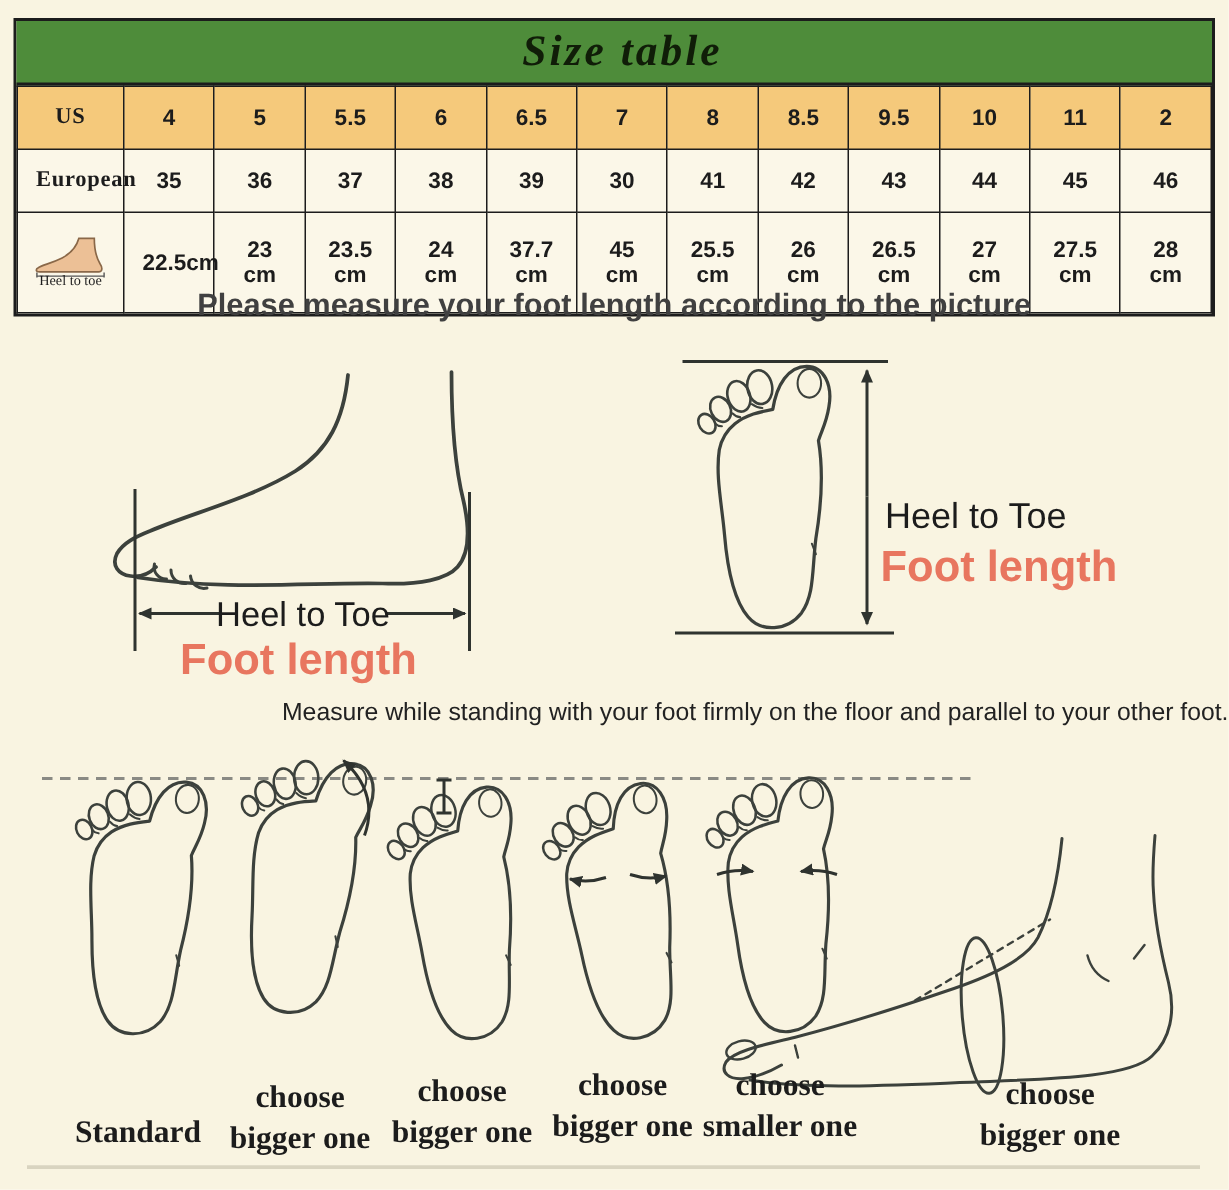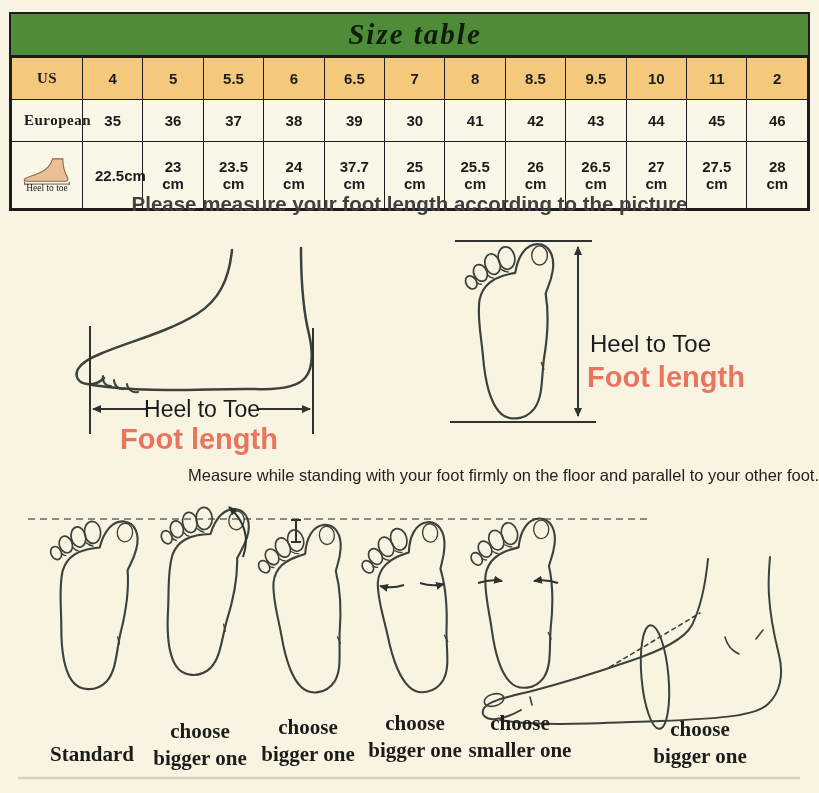--- a/index.html
+++ b/index.html
@@ -106,21 +106,21 @@
               <path d="M6,29 H54 M6,26.5 V31.5 M54,26.5 V31.5" stroke="#555" stroke-width="1" fill="none"></path>
             </svg>
             <span class="lbl">Heel to toe</span>
           </div>
         </th>
         <td class="num">22.5cm</td>
         <td class="num">23 cm</td>
         <td class="num">23.5 cm</td>
         <td class="num">24 cm</td>
         <td class="num">37.7 cm</td>
-        <td class="num">25 cm</td>
+        <td class="num">45 cm</td>
         <td class="num">25.5 cm</td>
         <td class="num">26 cm</td>
         <td class="num">26.5 cm</td>
         <td class="num">27 cm</td>
         <td class="num">27.5 cm</td>
         <td class="num">28 cm</td>
       </tr>
     </tbody>
       </table>
   </div>

